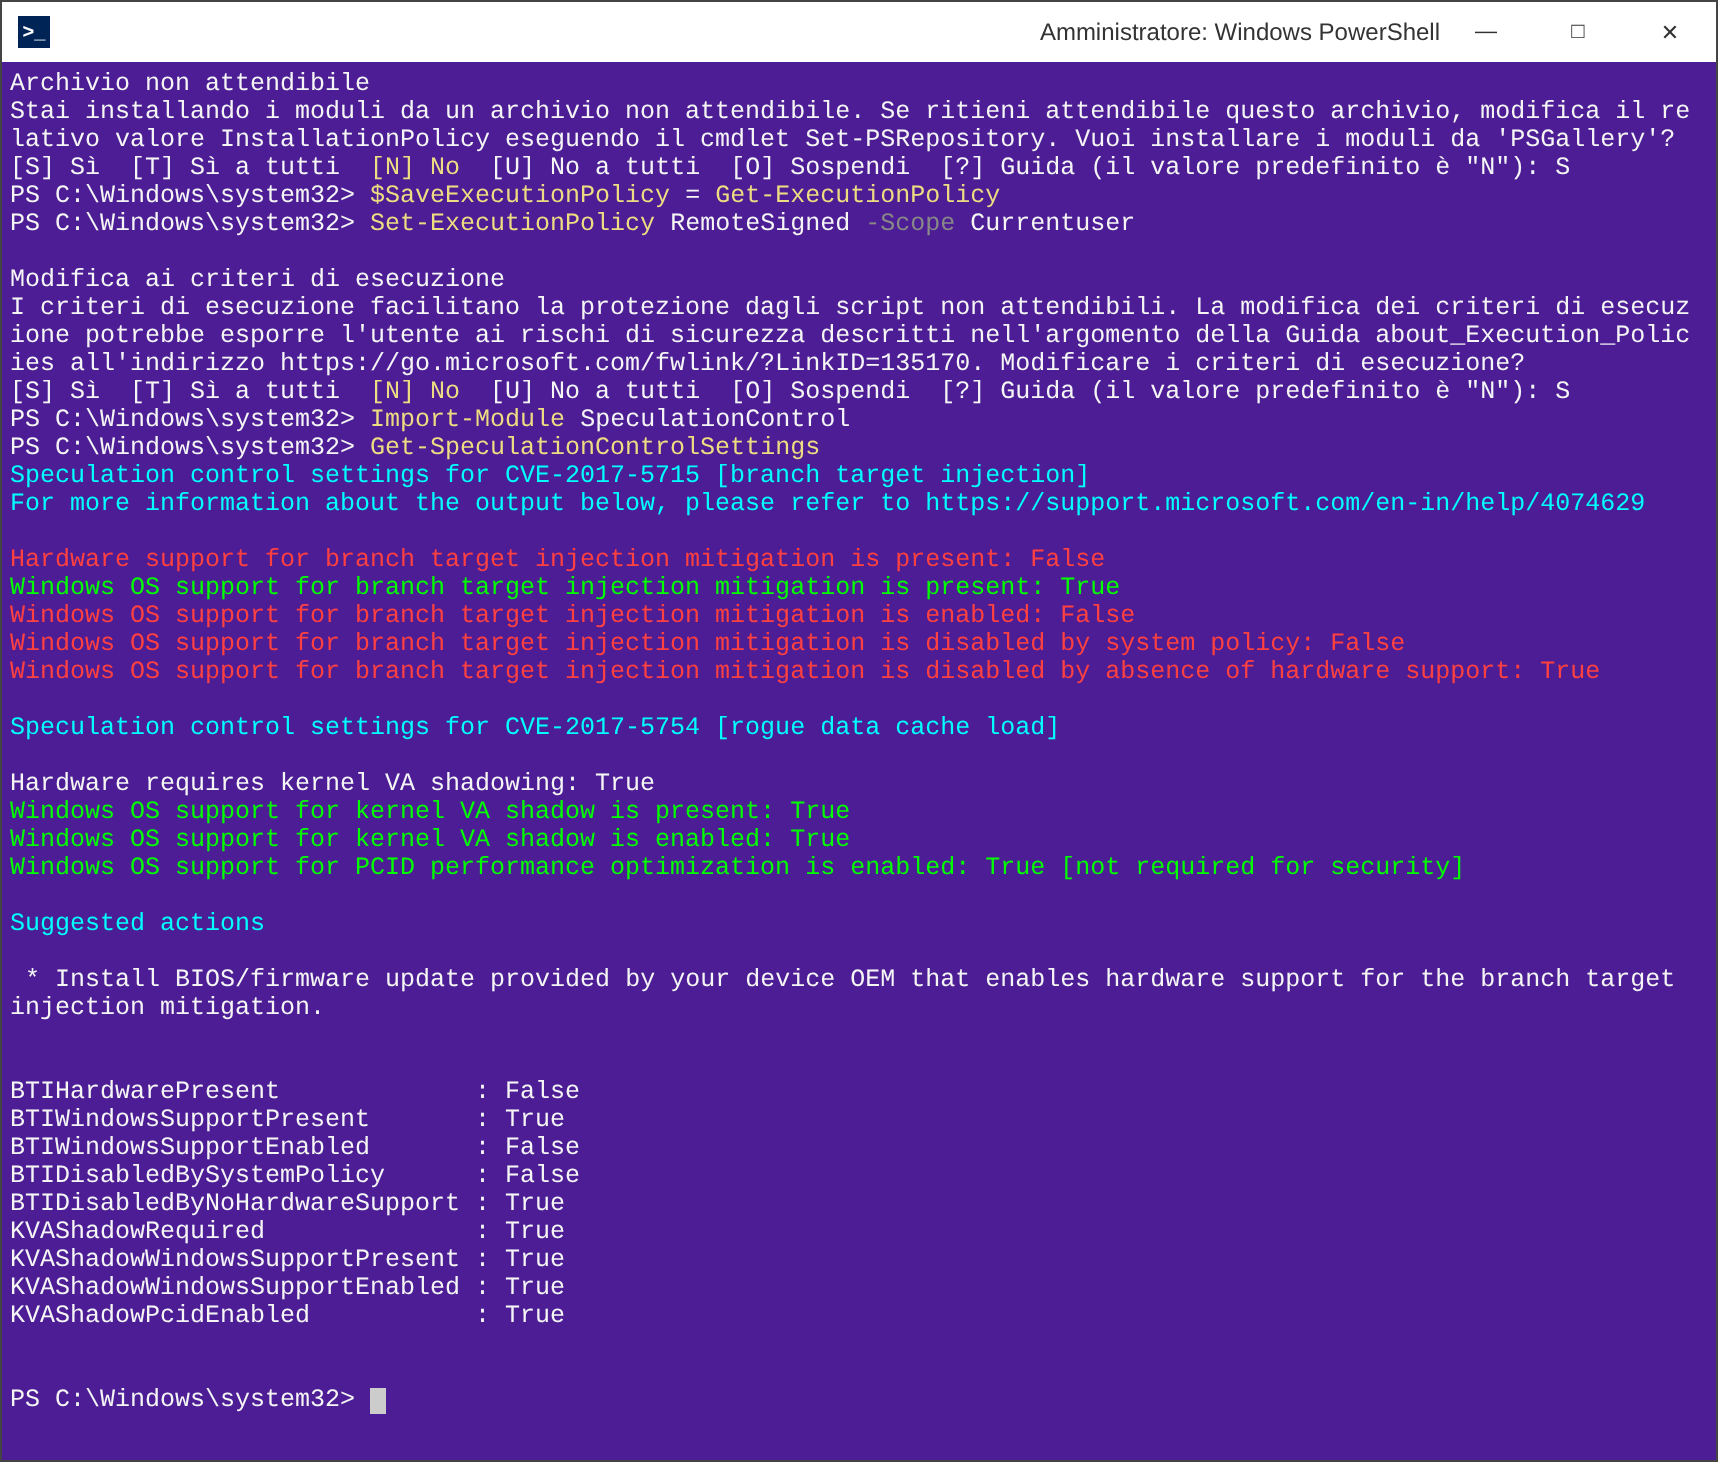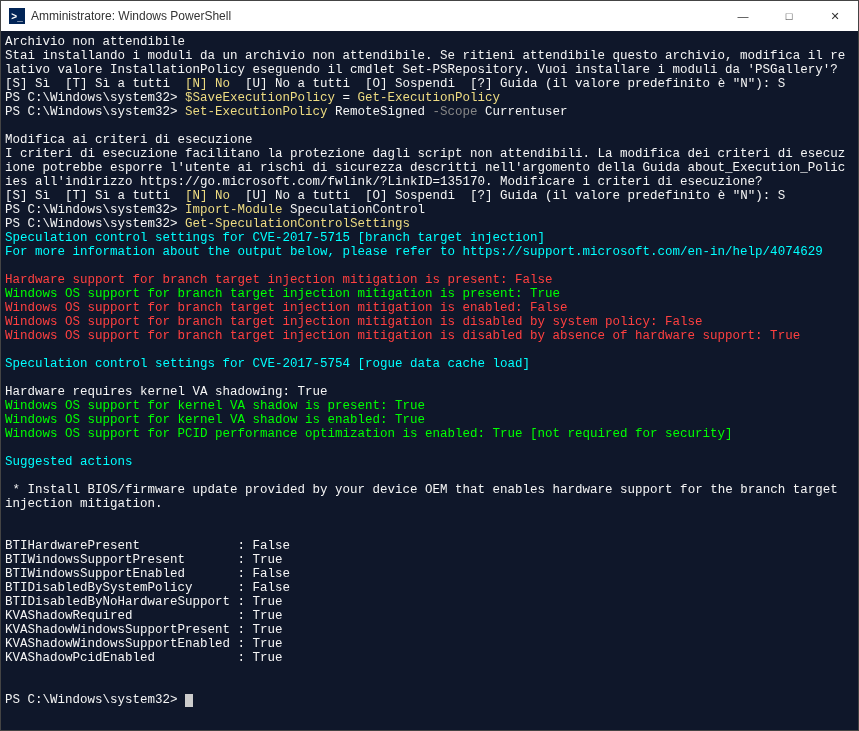--- a/index.html
+++ b/index.html
@@ -34,36 +34,36 @@
     height: 16px;
     background: #012456;
     display: inline-flex;
     align-items: center;
     justify-content: center;
     color: #fff;
     font-size: 10px;
     font-weight: bold;
     margin-right: 6px;
   }
-  .titlebar .title-text { flex: 1; }
+  .titlebar .title-text { flex: 1; text-align: right; }
   .win-controls { display: flex; height: 100%; }
   .win-btn {
     width: 46px;
     height: 100%;
     display: flex;
     align-items: center;
     justify-content: center;
     font-family: 'Segoe UI Symbol', sans-serif;
     font-size: 11px;
     color: #333;
     cursor: pointer;
   }
   .terminal {
     flex: 1;
-    background: #0f172a;
+    background: #4c1d95;
     color: #cccccc;
     padding: 4px 6px 2px 4px;
     line-height: 14px;
     font-size: 12.5px;
     overflow: hidden;
     white-space: pre-wrap;
     word-break: break-all;
     position: relative;
   }
   .terminal::-webkit-scrollbar {

